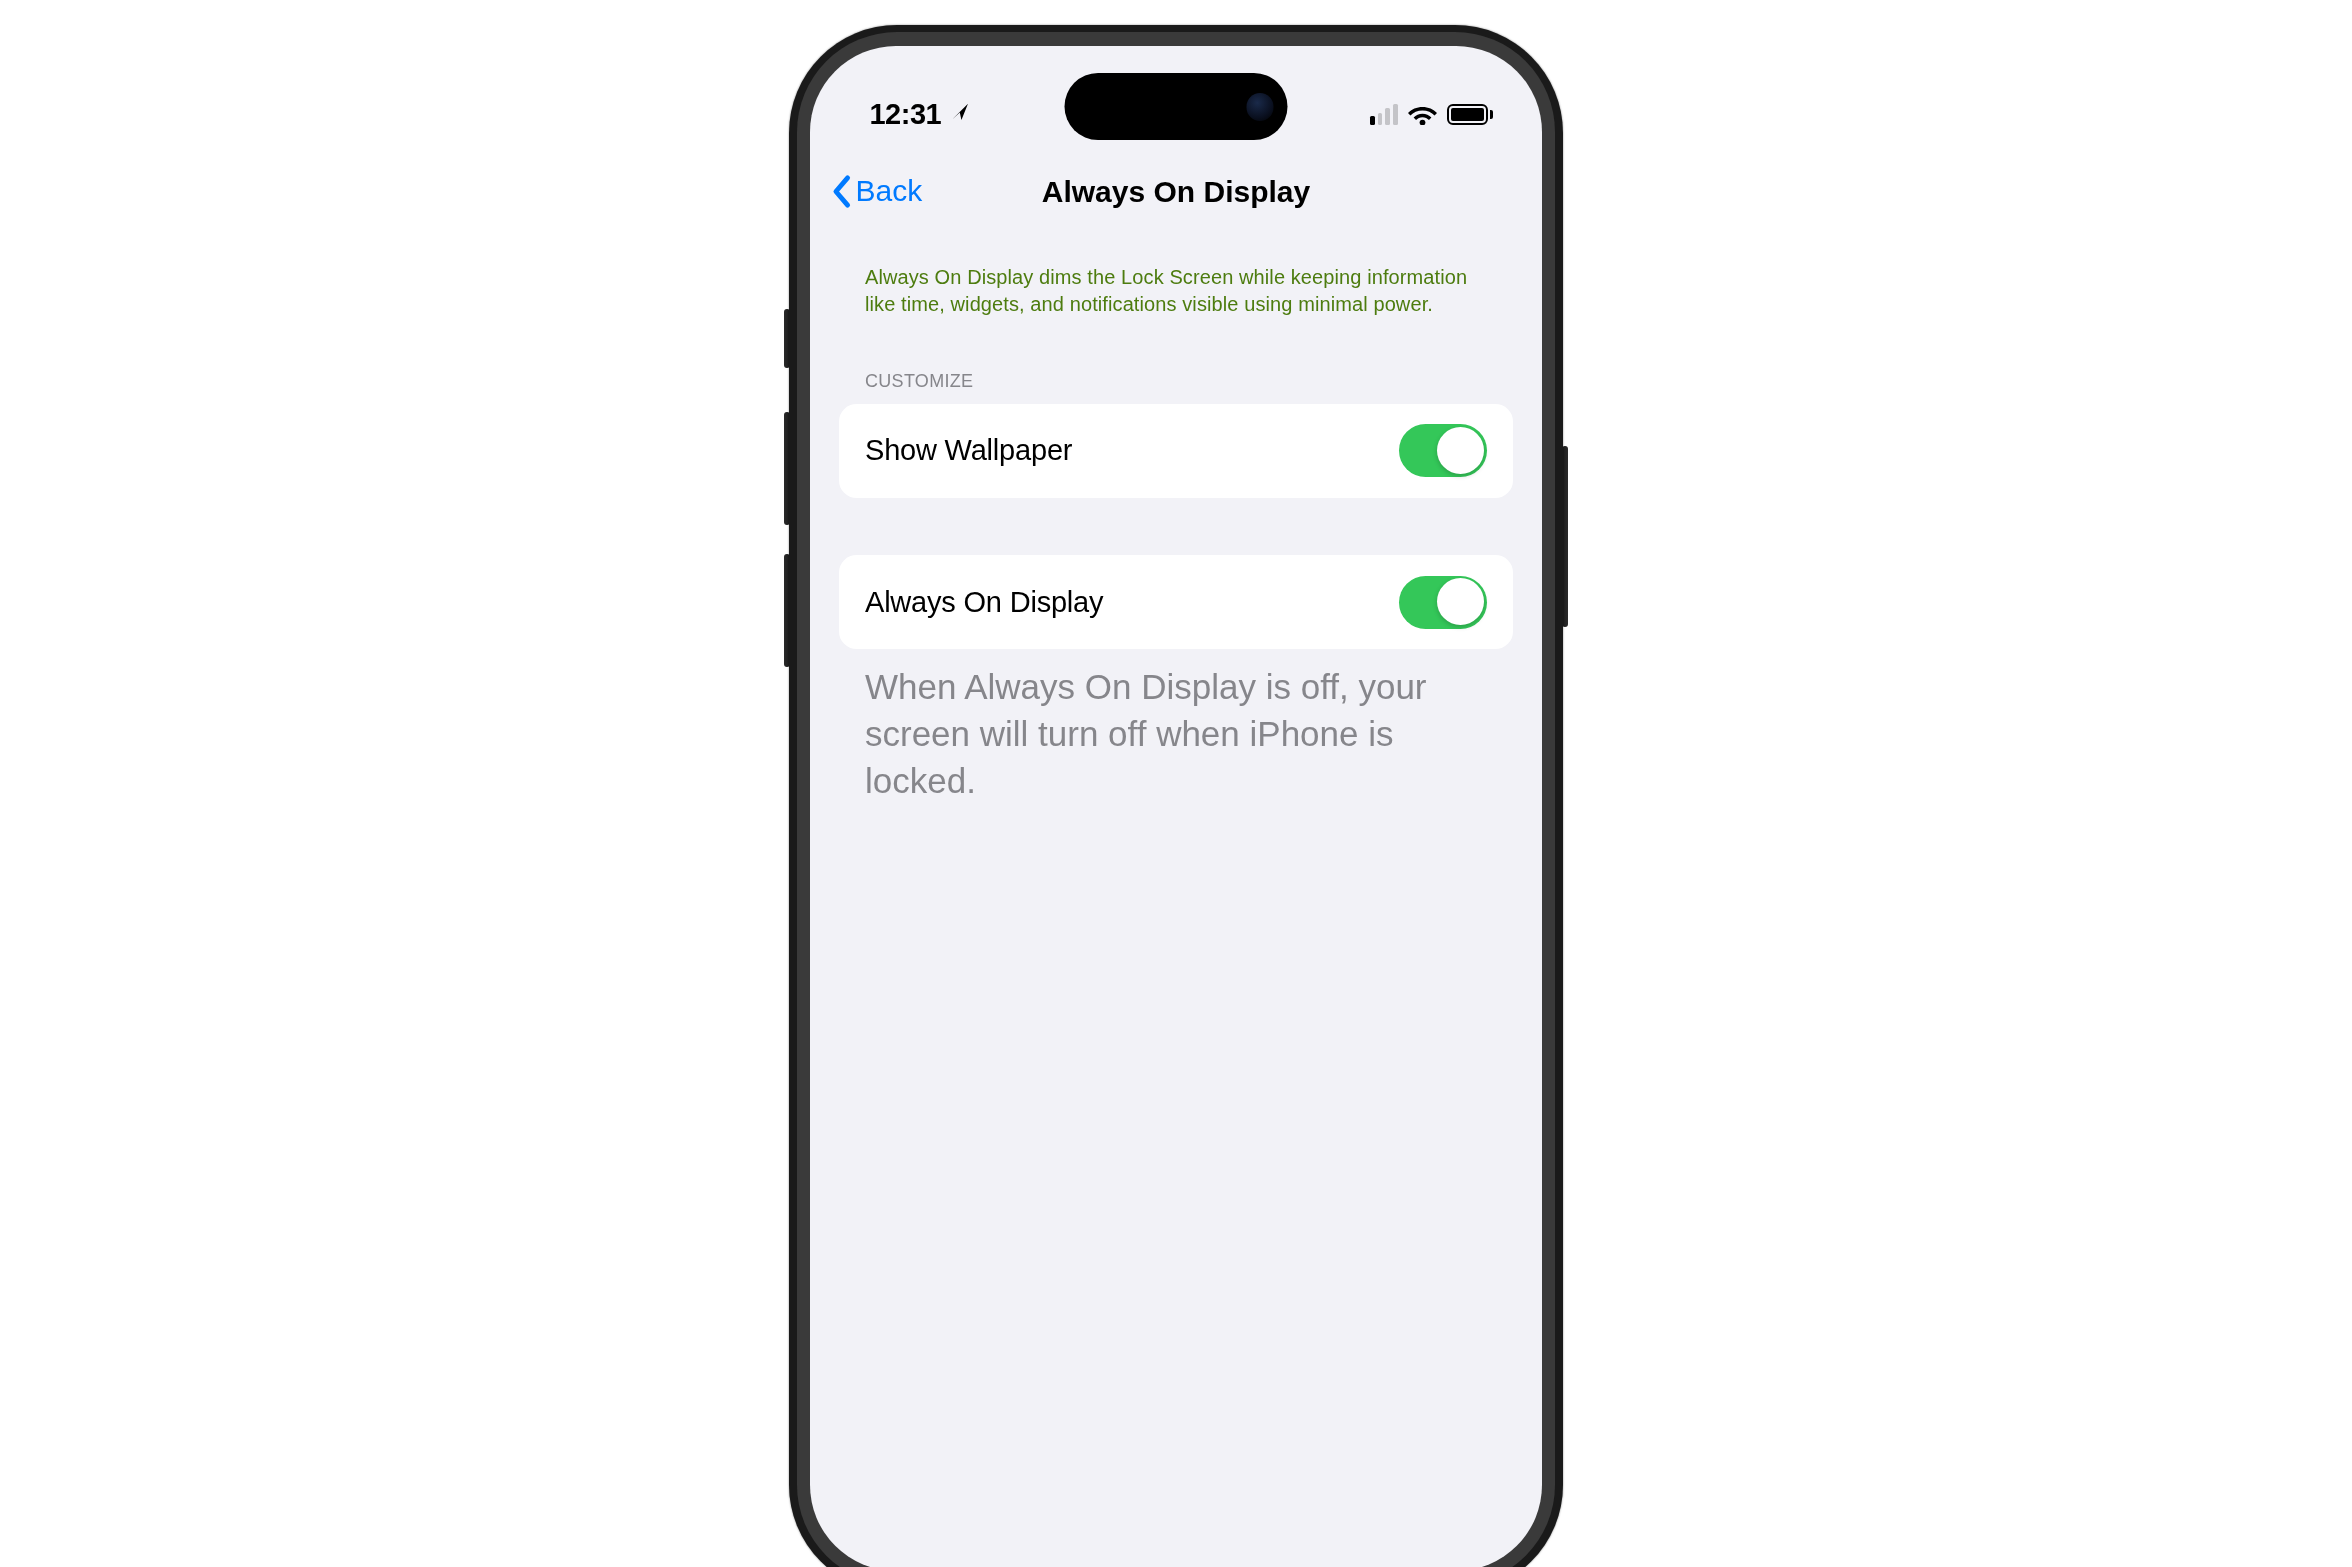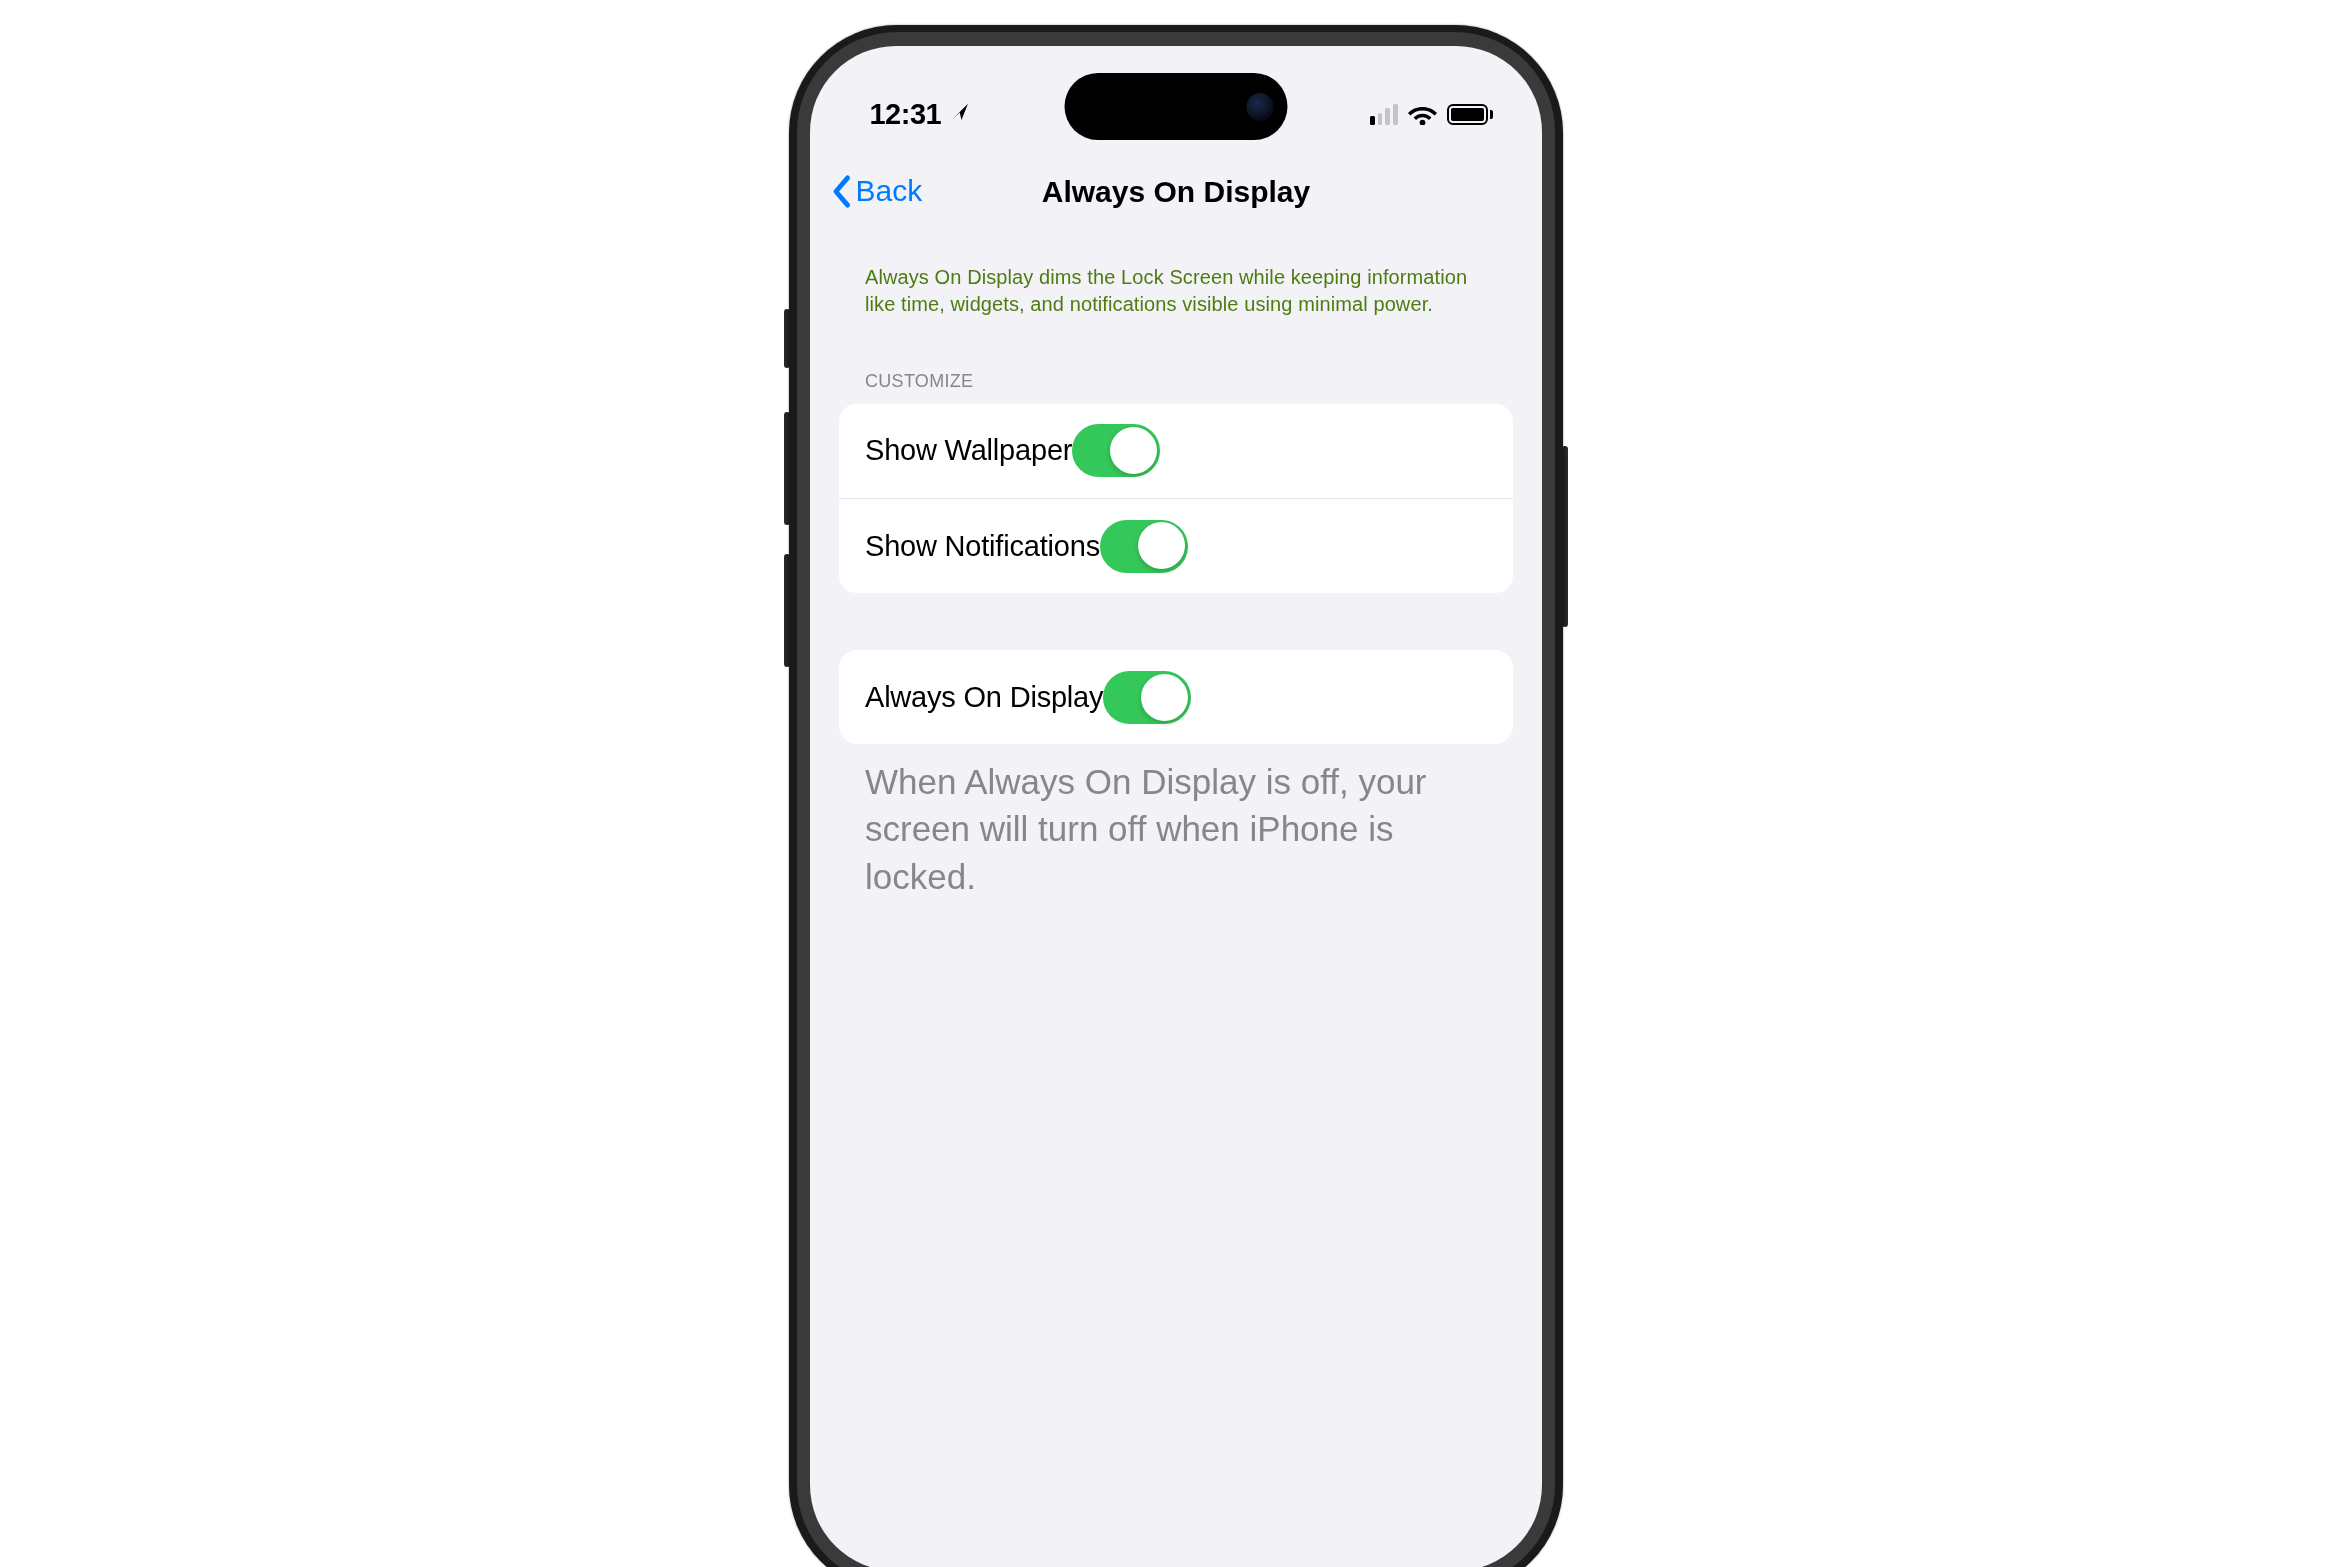--- a/index.html
+++ b/index.html
@@ -205,20 +205,21 @@
       padding: 53px 25.5px 11.8px 25.5px;
       letter-spacing: 0.3px;
     }
     .settings-group {
       background: #fff;
       border-radius: 17.6px;
       overflow: hidden;
     }
     .settings-row {
       display: flex;
+      justify-content: space-between;
       align-items: center;
       padding: 20.6px 25.5px;
       min-height: 80px;
     }
     .settings-row + .settings-row {
       border-top: 1px solid #e5e5ea;
     }
     .row-label {
       font-size: 29px;
       color: #000;
@@ -316,26 +317,20 @@
 
           <div class="section-header">CUSTOMIZE</div>
 
           <div class="settings-group">
             <div class="settings-row">
               <span class="row-label">Show Wallpaper</span>
               <div class="toggle">
                 <div class="toggle-knob"></div>
               </div>
             </div>
-            <div class="settings-row">
-              <span class="row-label">Show Notifications</span>
-              <div class="toggle">
-                <div class="toggle-knob"></div>
-              </div>
-            </div>
           </div>
 
           <div class="settings-group second">
             <div class="settings-row">
               <span class="row-label">Always On Display</span>
               <div class="toggle">
                 <div class="toggle-knob"></div>
               </div>
             </div>
           </div>

